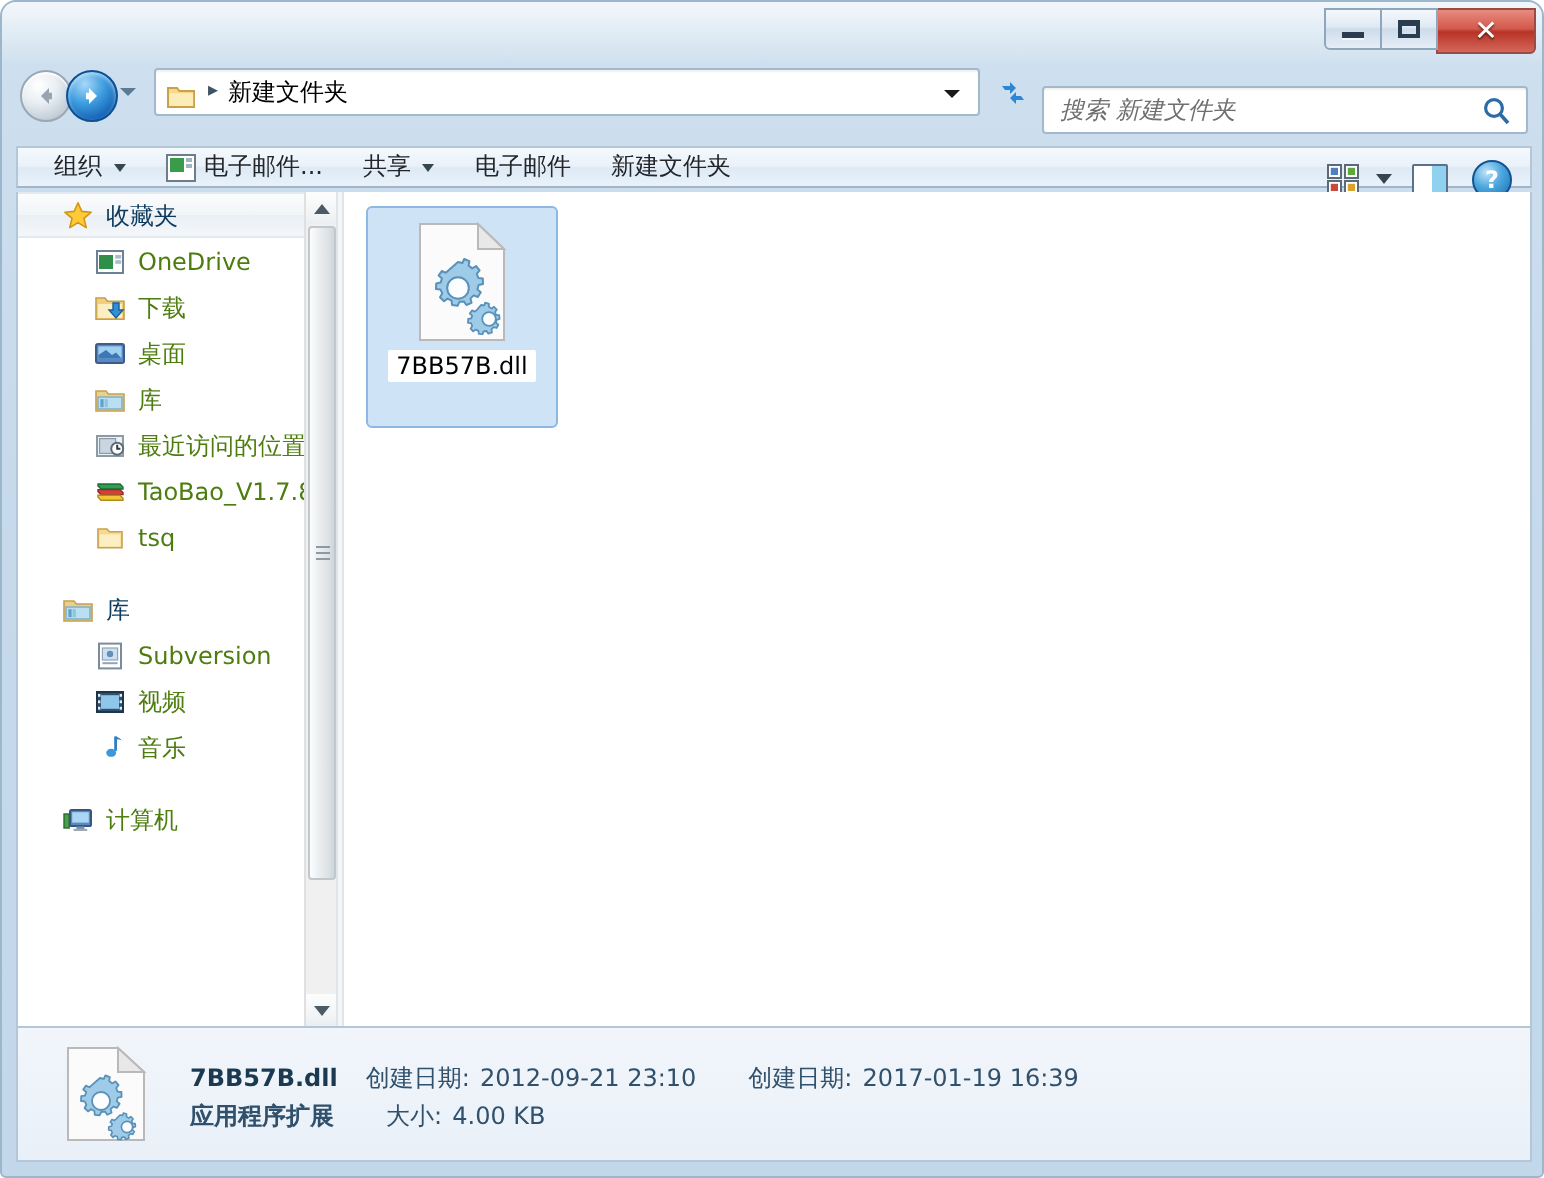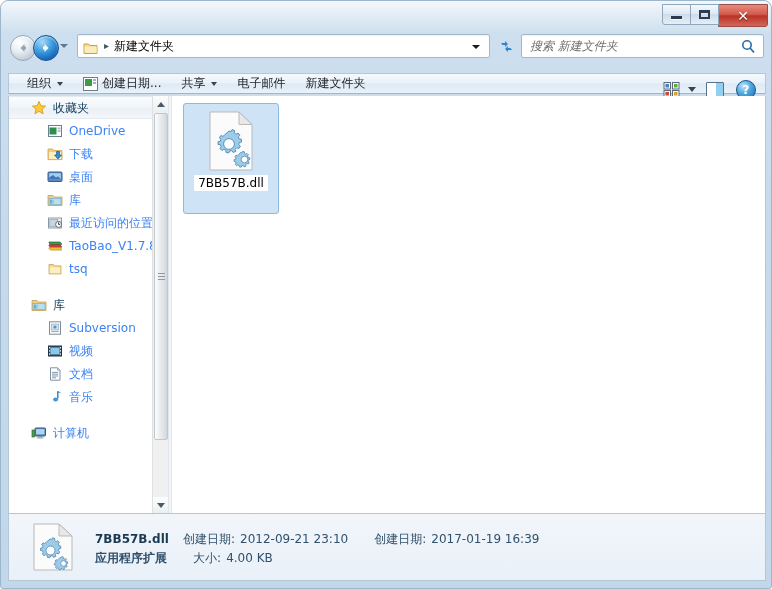--- a/index.html
+++ b/index.html
@@ -120,21 +120,21 @@
     width: 0; height: 0;
     border-left: 4px solid transparent; border-right: 4px solid transparent;
     border-top: 4px solid #1a1a1a;
   }
   .refresh-btn {
     position: absolute; left: 495px; top: 6px; width: 20px; height: 20px;
     display:flex; align-items:center; justify-content:center;
     color: #1f78c8; font-size: 13px; font-weight: bold;
   }
   .searchbox {
-    position: absolute; left: 520px; top: 4px; width: 243px; height: 24px;
+    position: absolute; left: 520px; top: 13px; width: 243px; height: 24px;
     background: #ffffff; border: 1px solid #a3b8c9; border-radius: 2px;
     box-sizing: border-box; display:flex; align-items:center;
     box-shadow: inset 0 1px 1px rgba(0,0,0,.06);
   }
   .search-ph {
     margin-left: 8px; font-size: 12px; color: #6f6f6f; font-style: italic;
     white-space: nowrap;
   }
   .search-icon {
     position: absolute; right: 7px; top: 4px;
@@ -200,21 +200,21 @@
     box-sizing: border-box;
   }
   .sidebar {
     position: absolute; left: 0; top: 0; width: 159px; height: 417px;
     background: #ffffff;
     overflow: hidden;
   }
   .sidebar-inner { position: absolute; left: 0; top: 0; width: 148px; }
   .sb-row {
     display: flex; align-items: center; height: 23px;
-    font-size: 12px; color: #3b82f6; white-space: nowrap;
+    font-size: 12px; color: #4d7c0f; white-space: nowrap;
     box-sizing: border-box;
   }
   .sb-header {
     padding-left: 22px;
     color: #0d3a5c; font-weight: normal;
   }
   .sb-header.hl {
     background: linear-gradient(180deg,#fbfcfd 0%, #f1f5f8 50%, #e9eff4 51%, #f4f7fa 100%);
     border-top: 1px solid #e3eaf0;
     border-bottom: 1px solid #e3eaf0;
@@ -378,21 +378,21 @@
     </div>
     <div class="tb-item">
       <span class="tb-icon-open">
         <svg width="15" height="14" viewBox="0 0 15 14">
           <rect x="0.5" y="0.5" width="14" height="13" fill="#ffffff" stroke="#6d7d8a"></rect>
           <rect x="2" y="2" width="7" height="7" fill="#3a9c4a"></rect>
           <rect x="10" y="2" width="3" height="2" fill="#9fb3c2"></rect>
           <rect x="10" y="5" width="3" height="2" fill="#9fb3c2"></rect>
         </svg>
       </span>
-      <span>创建日期...</span>
+      <span>电子邮件...</span>
     </div>
     <div class="tb-item">
       <span>共享</span>
       <span class="tb-caret"></span>
     </div>
     <div class="tb-item">
       <span>电子邮件</span>
     </div>
     <div class="tb-item">
       <span>新建文件夹</span>
@@ -548,33 +548,20 @@
               <rect x="2" y="10.4" width="1.2" height="1.4" fill="#e8eef3"></rect>
               <rect x="12.8" y="4" width="1.2" height="1.4" fill="#e8eef3"></rect>
               <rect x="12.8" y="7.2" width="1.2" height="1.4" fill="#e8eef3"></rect>
               <rect x="12.8" y="10.4" width="1.2" height="1.4" fill="#e8eef3"></rect>
             </svg>
           </span>
           <span class="sb-label">视频</span>
         </div>
 
 
-        <div class="sb-row sb-child">
-          <span class="sb-icon">
-            <svg width="16" height="16" viewBox="0 0 16 16">
-              <path d="M3.5 1.8 h7 l2.5 2.5 v9.9 h-9.5 Z" fill="#ffffff" stroke="#8091a0"></path>
-              <path d="M10.5 1.8 v2.5 h2.5 Z" fill="#dde6ee" stroke="#8091a0" stroke-width="0.6"></path>
-              <line x1="5" y1="6.4" x2="11.2" y2="6.4" stroke="#7f98ad"></line>
-              <line x1="5" y1="8.2" x2="11.2" y2="8.2" stroke="#7f98ad"></line>
-              <line x1="5" y1="10" x2="11.2" y2="10" stroke="#7f98ad"></line>
-              <line x1="5" y1="11.8" x2="9" y2="11.8" stroke="#7f98ad"></line>
-            </svg>
-          </span>
-          <span class="sb-label">文档</span>
-        </div>
 
         <div class="sb-row sb-child">
           <span class="sb-icon">
             <svg width="16" height="16" viewBox="0 0 16 16">
               <path d="M10.8 2.2 v7.2" stroke="#2f7fc4" stroke-width="1.4" fill="none"></path>
               <path d="M10.8 2.2 c1.6 .4 2.6 1.1 3 2 c-.9 -.5 -2 -.7 -3 -.6 Z" fill="#2f7fc4"></path>
               <ellipse cx="8.6" cy="10.4" rx="2.5" ry="2" fill="#3f97d9"></ellipse>
             </svg>
           </span>
           <span class="sb-label">音乐</span>

